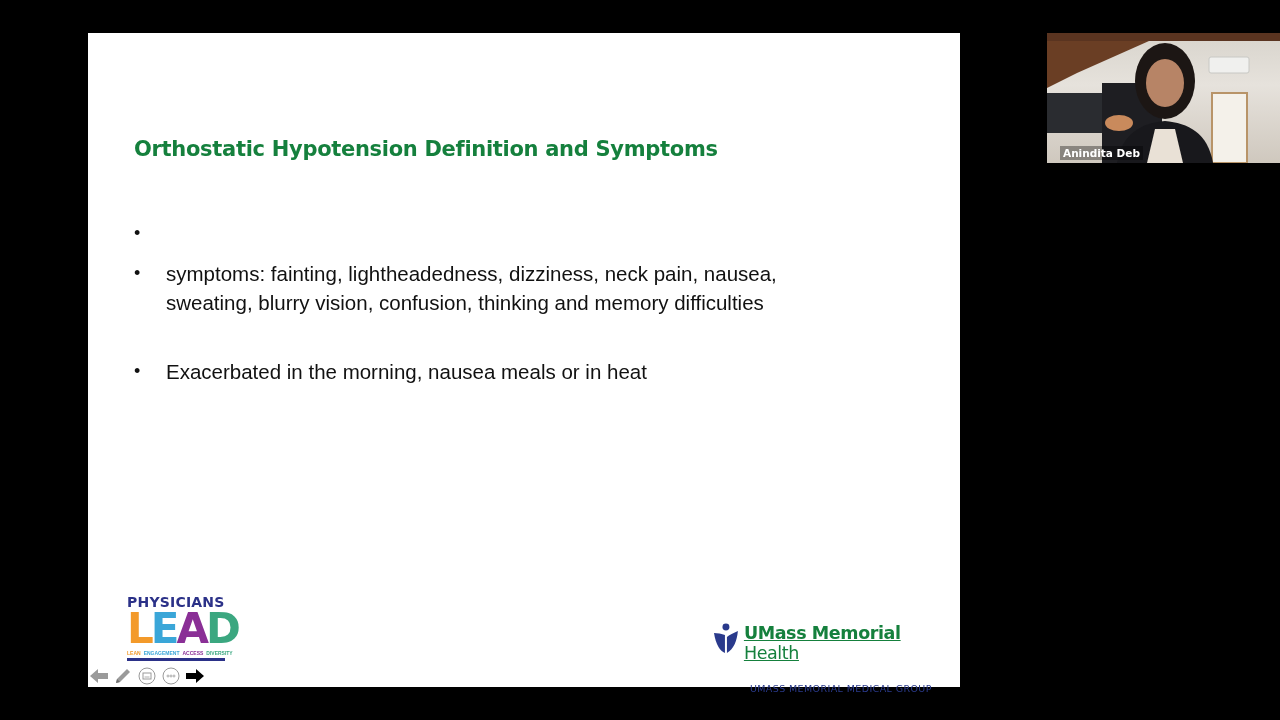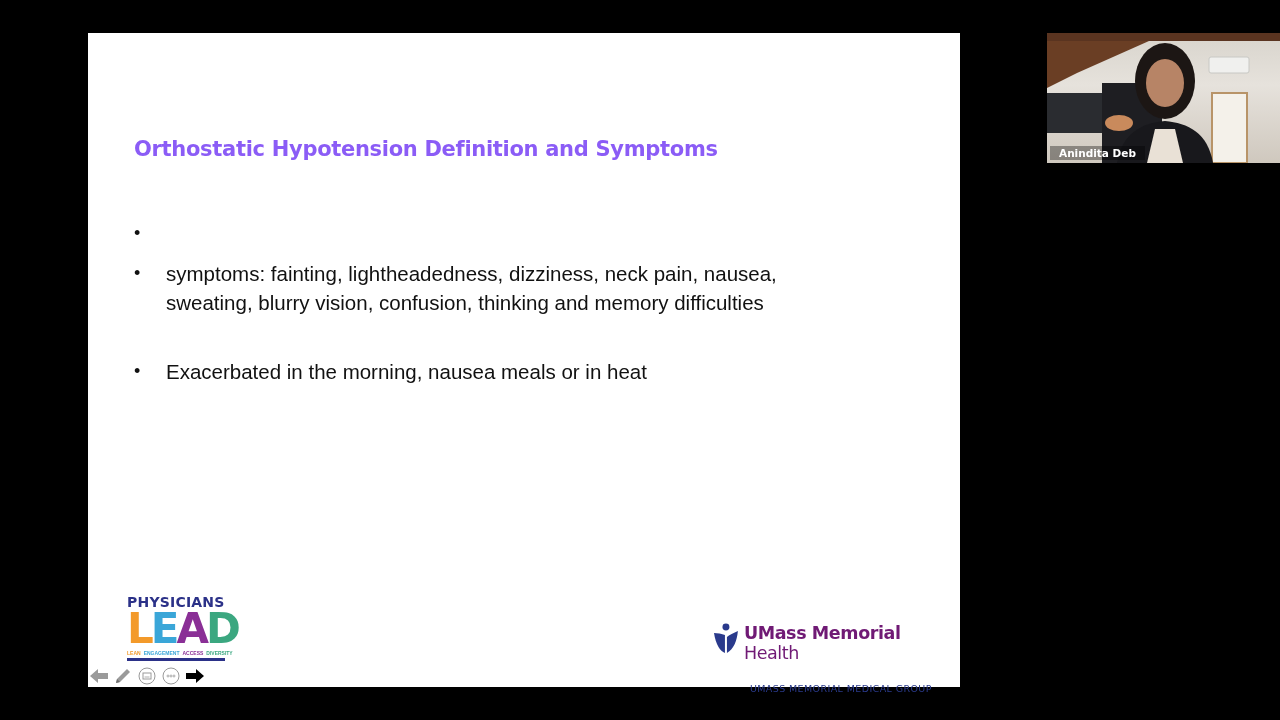--- a/index.html
+++ b/index.html
@@ -7,21 +7,21 @@
       width: 1280px; height: 720px; background: #000; position: relative; overflow: hidden;
       font-family: "Liberation Sans", sans-serif;
     }
     .slide {
       position: absolute; left: 88px; top: 33px; width: 872px; height: 654px;
       background: #fff;
     }
     .slide-title {
       position: absolute; left: 46px; top: 104px;
       font-family: "DejaVu Sans", sans-serif;
-      font-size: 21px; font-weight: bold; color: #8b5cf6;
+      font-size: 21px; font-weight: bold; color: #15803d;
       letter-spacing: -0.3px;
     }
     .bullets { position: absolute; left: 46px; top: 186px; width: 720px; margin: 0; padding: 0; list-style: none; }
     .bullet {
       position: relative; padding-left: 32px;
       font-family: "Liberation Sans", sans-serif;
       font-size: 20.5px; line-height: 29px; color: #111;
     }
     .bullet .dot { position: absolute; left: 0; top: 0; font-size: 18px; }
     .b1 { margin-top: 0; }
@@ -41,34 +41,34 @@
     .l-d { color: #3ba780; }
     .lead-sub { display: flex; gap: 3px; font-size: 5px; font-weight: bold; font-family: "Liberation Sans", sans-serif; margin-top: 2px; }
     .lead-sub .s1 { color: #f39a2a; }
     .lead-sub .s2 { color: #3aa6d8; }
     .lead-sub .s3 { color: #8a2f96; }
     .lead-sub .s4 { color: #3ba780; }
     .lead-rule { height: 3px; background: #2b3188; margin-top: 2px; }
 
     .umass-logo { position: absolute; left: 624px; top: 590px; display: flex; align-items: flex-start; }
     .umass-mark { width: 28px; height: 32px; margin-right: 4px; }
-    .umass-name { font-family: "DejaVu Sans", sans-serif; font-size: 17.5px; color: #701a75; line-height: 20px; letter-spacing: -0.4px; }
+    .umass-name { font-family: "DejaVu Sans", sans-serif; font-size: 17.5px; color: #15803d; line-height: 20px; letter-spacing: -0.4px; text-decoration: underline; }
     .umass-name b { font-weight: bold; }
     .umass-sub { font-family: "DejaVu Sans", sans-serif; font-size: 9.5px; color: #2a3a8c; letter-spacing: 0.4px; margin-top: 20px; padding-left: 6px; }
 
     .controls { position: absolute; left: 89px; top: 666px; height: 20px; display: flex; align-items: center; gap: 4px; }
     .ctrl { width: 20px; height: 18px; display: flex; align-items: center; justify-content: center; cursor: pointer; }
     .ctrl svg { display: block; }
 
     .video-tile {
       position: absolute; left: 1047px; top: 33px; width: 233px; height: 130px; overflow: hidden;
       background: linear-gradient(180deg, #d8d4cc 0%, #e6e2dc 40%, #cfc8be 100%);
     }
     .video-name {
-      position: absolute; left: 3px; bottom: 3px; padding: 1px 9px;
+      position: absolute; left: 13px; bottom: 3px; padding: 1px 3px;
       font-family: "DejaVu Sans", sans-serif; font-size: 10.5px; font-weight: bold; color: #fff;
       background: rgba(0,0,0,0.35);
     }
   </style>
 </head>
 <body>
 
 <div class="slide">
   <div class="slide-title">Orthostatic Hypotension Definition and Symptoms</div>
 

